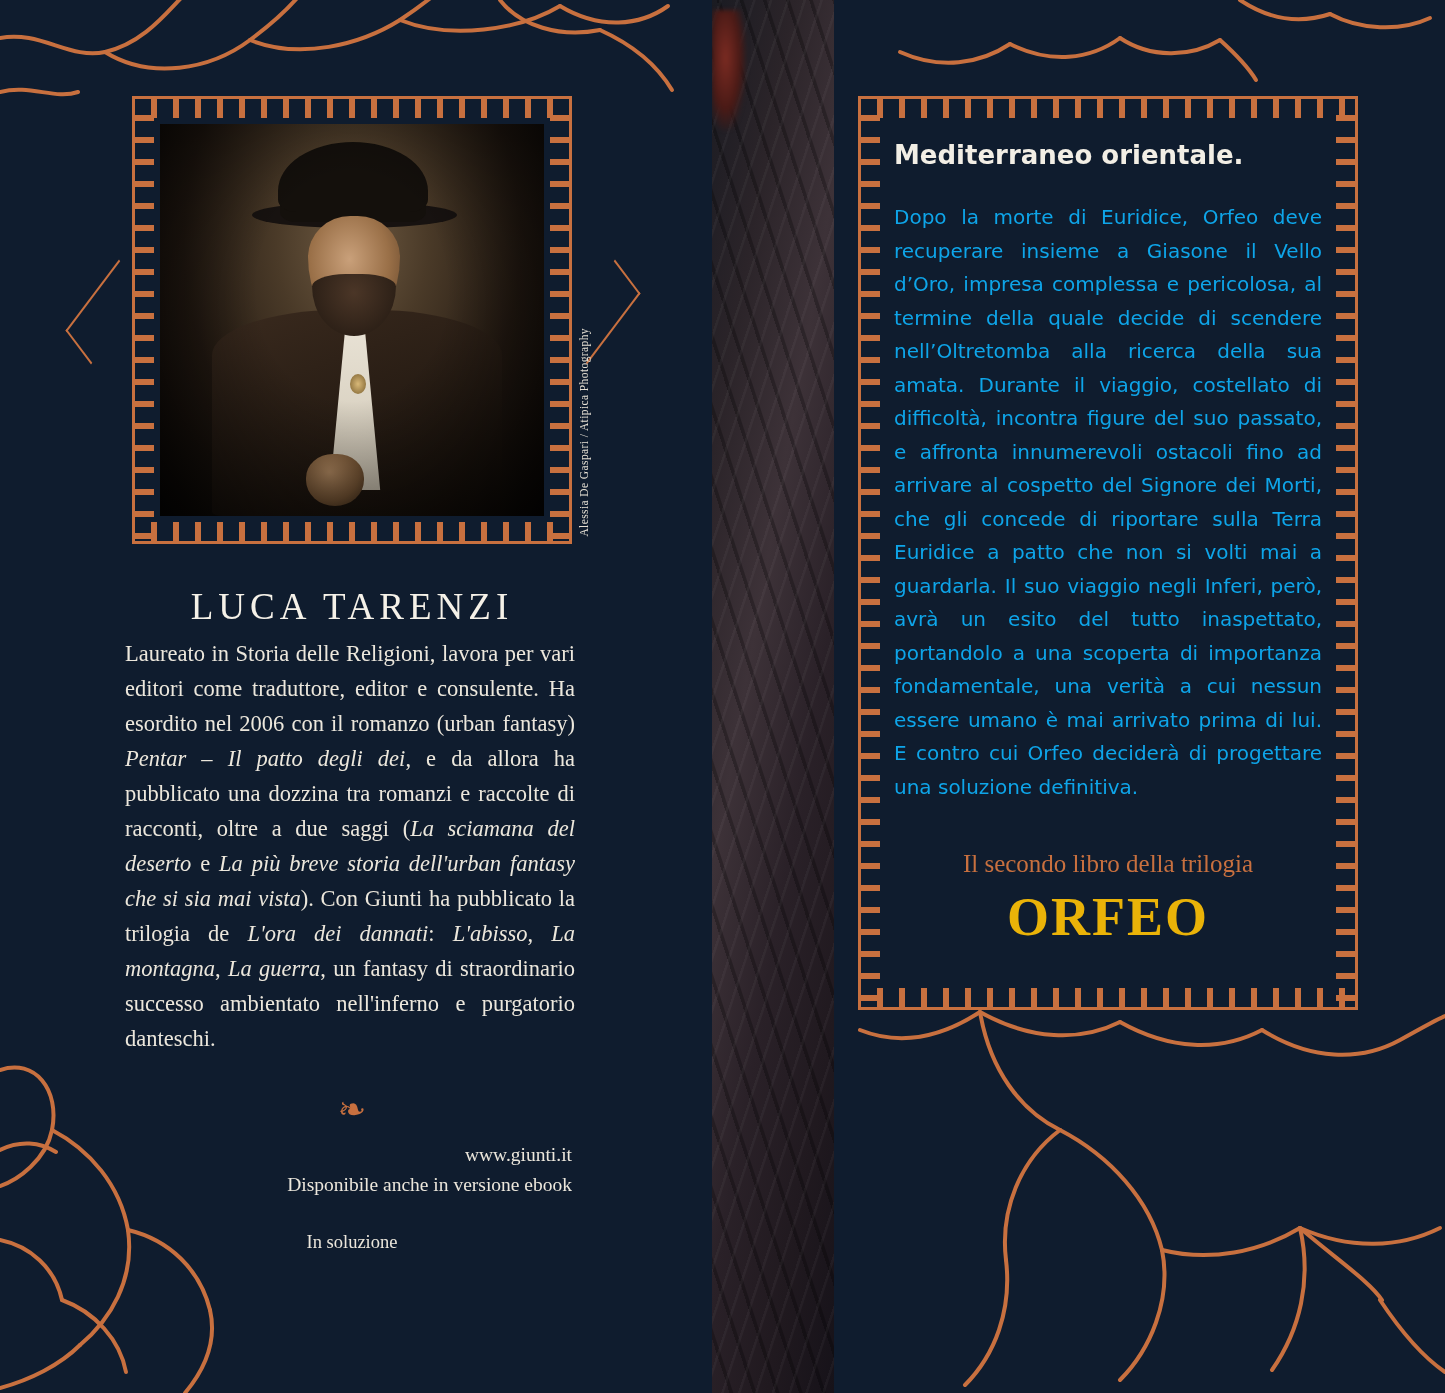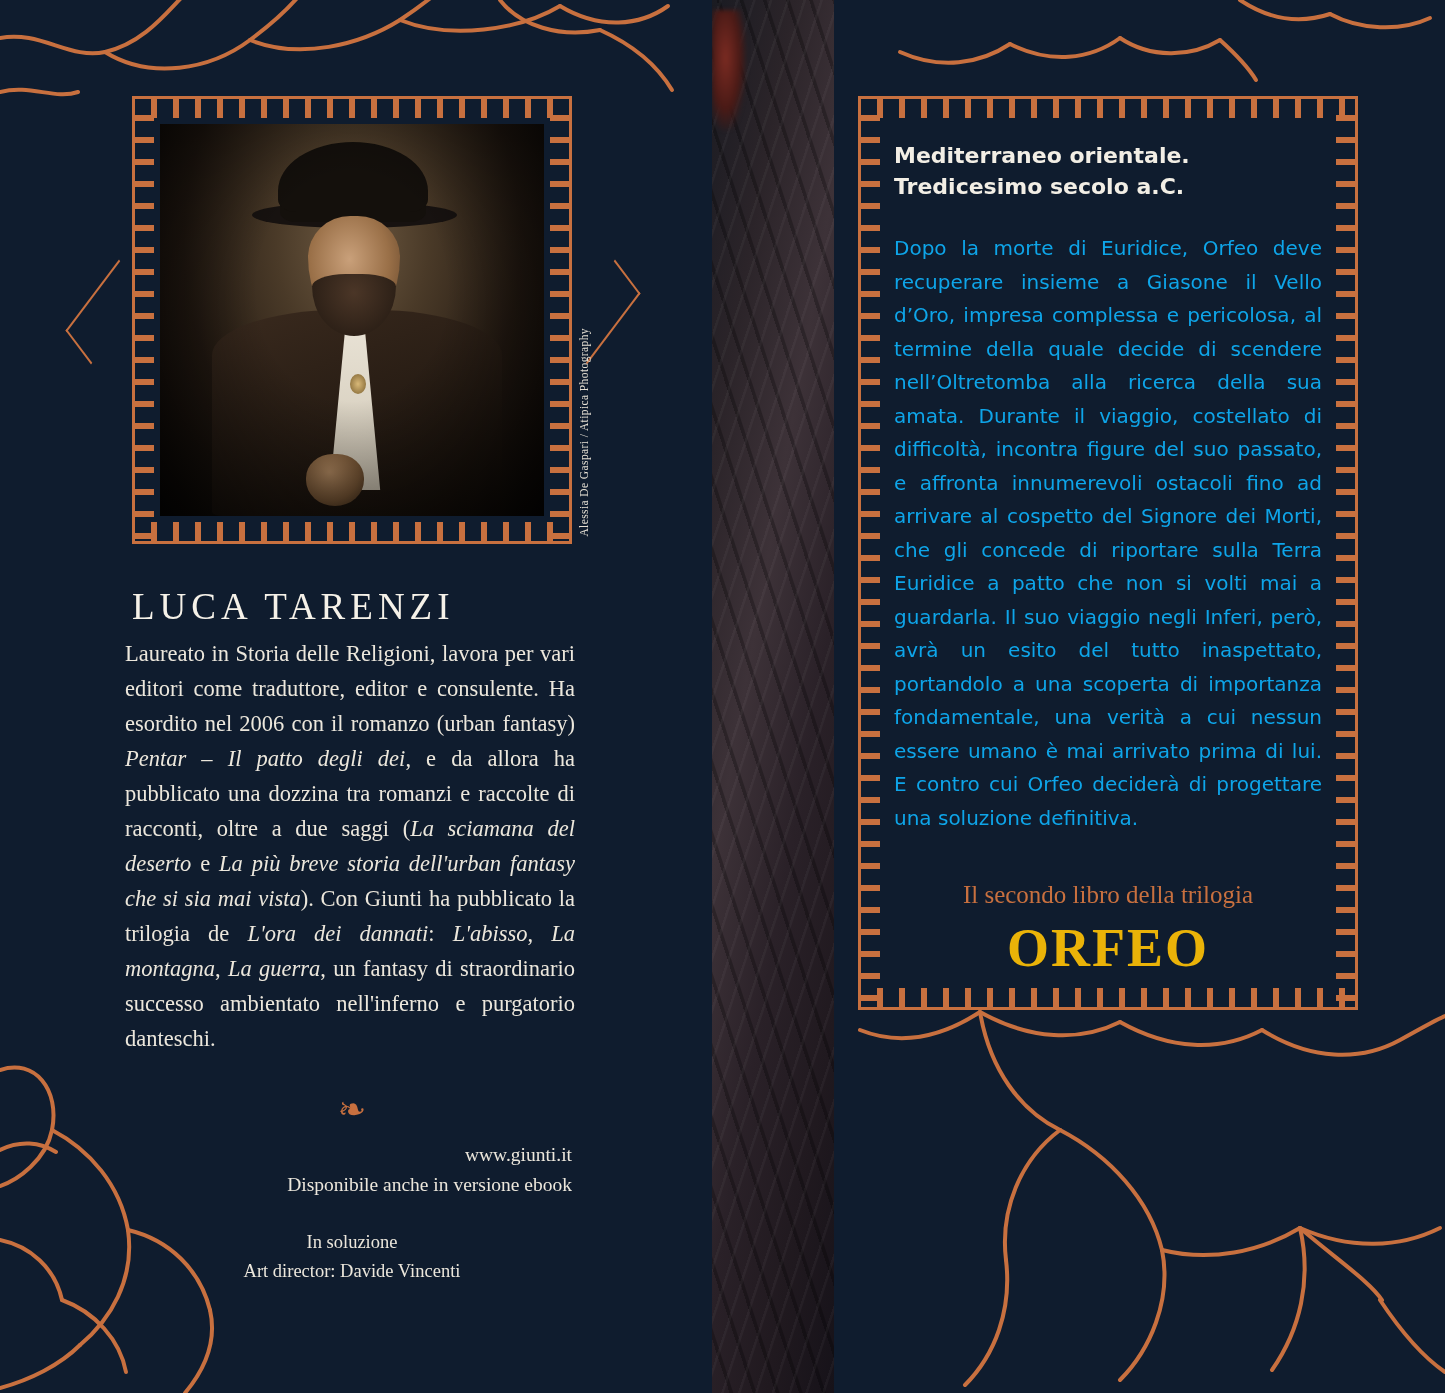--- a/index.html
+++ b/index.html
@@ -178,20 +178,21 @@
   .chevron.right {
     left: 580px;
     transform: rotate(45deg) skew(8deg,8deg);
   }
 
   
   .author-name {
     position: absolute;
     left: 132px; top: 585px;
     width: 440px;
+    text-align: center;
     font-size: 37px;
     letter-spacing: 5px;
     color: #f5f1e8;
     font-family: "Liberation Serif", serif;
   }
   .author-bio {
     position: absolute;
     left: 125px; top: 636px;
     width: 450px;
     font-size: 22.5px;
@@ -236,21 +237,21 @@
     left: 858px; top: 96px;
     width: 500px; height: 914px;
   }
   .blurb-content {
     position: absolute;
     left: 36px; top: 44px;
     width: 428px;
   }
   .blurb-lead {
     font-family: "DejaVu Sans", sans-serif;
-    font-size: 22px;
+    font-size: 26px;
     line-height: 31px;
     font-weight: bold;
     color: #f2eee5;
     margin-bottom: 30px;
   }
   .blurb-body {
     font-family: "DejaVu Sans", sans-serif;
     font-size: 20px;
     line-height: 33.5px;
     text-align: justify;
@@ -358,33 +359,31 @@
 
   <div class="flourish">❧</div>
 
   <div class="publisher-block">
     <div>www.giunti.it</div>
     <div>Disponibile anche in versione ebook</div>
   </div>
 
   <div class="credits-block">
     <div>In soluzione</div>
-    <div>Art director: Davide Vincenti</div>
   </div>
 
   <div class="blurb-frame">
     <div class="meander-h top"></div>
     <div class="meander-h bottom"></div>
     <div class="meander-v left"></div>
     <div class="meander-v right"></div>
 
     <div class="blurb-content">
       <div class="blurb-lead">
         <div>Mediterraneo orientale.</div>
-        <div>Tredicesimo secolo a.C.</div>
       </div>
       <div class="blurb-body">Dopo la morte di Euridice, Orfeo deve recuperare insieme a Giasone il Vello d’Oro, impresa complessa e pericolosa, al termine della quale decide di scendere nell’Oltretomba alla ricerca della sua amata. Durante il viaggio, costellato di difficoltà, incontra figure del suo passato, e affronta innumerevoli ostacoli fino ad arrivare al cospetto del Signore dei Morti, che gli concede di riportare sulla Terra Euridice a patto che non si volti mai a guardarla. Il suo viaggio negli Inferi, però, avrà un esito del tutto inaspettato, portandolo a una scoperta di importanza fondamentale, una verità a cui nessun essere umano è mai arrivato prima di lui. E contro cui Orfeo deciderà di progettare una soluzione definitiva.</div>
       <div class="series-line">Il secondo libro della trilogia</div>
       <div class="series-logo">ORFEO</div>
     </div>
   </div>
 
 </div>
 
 </body></html>

